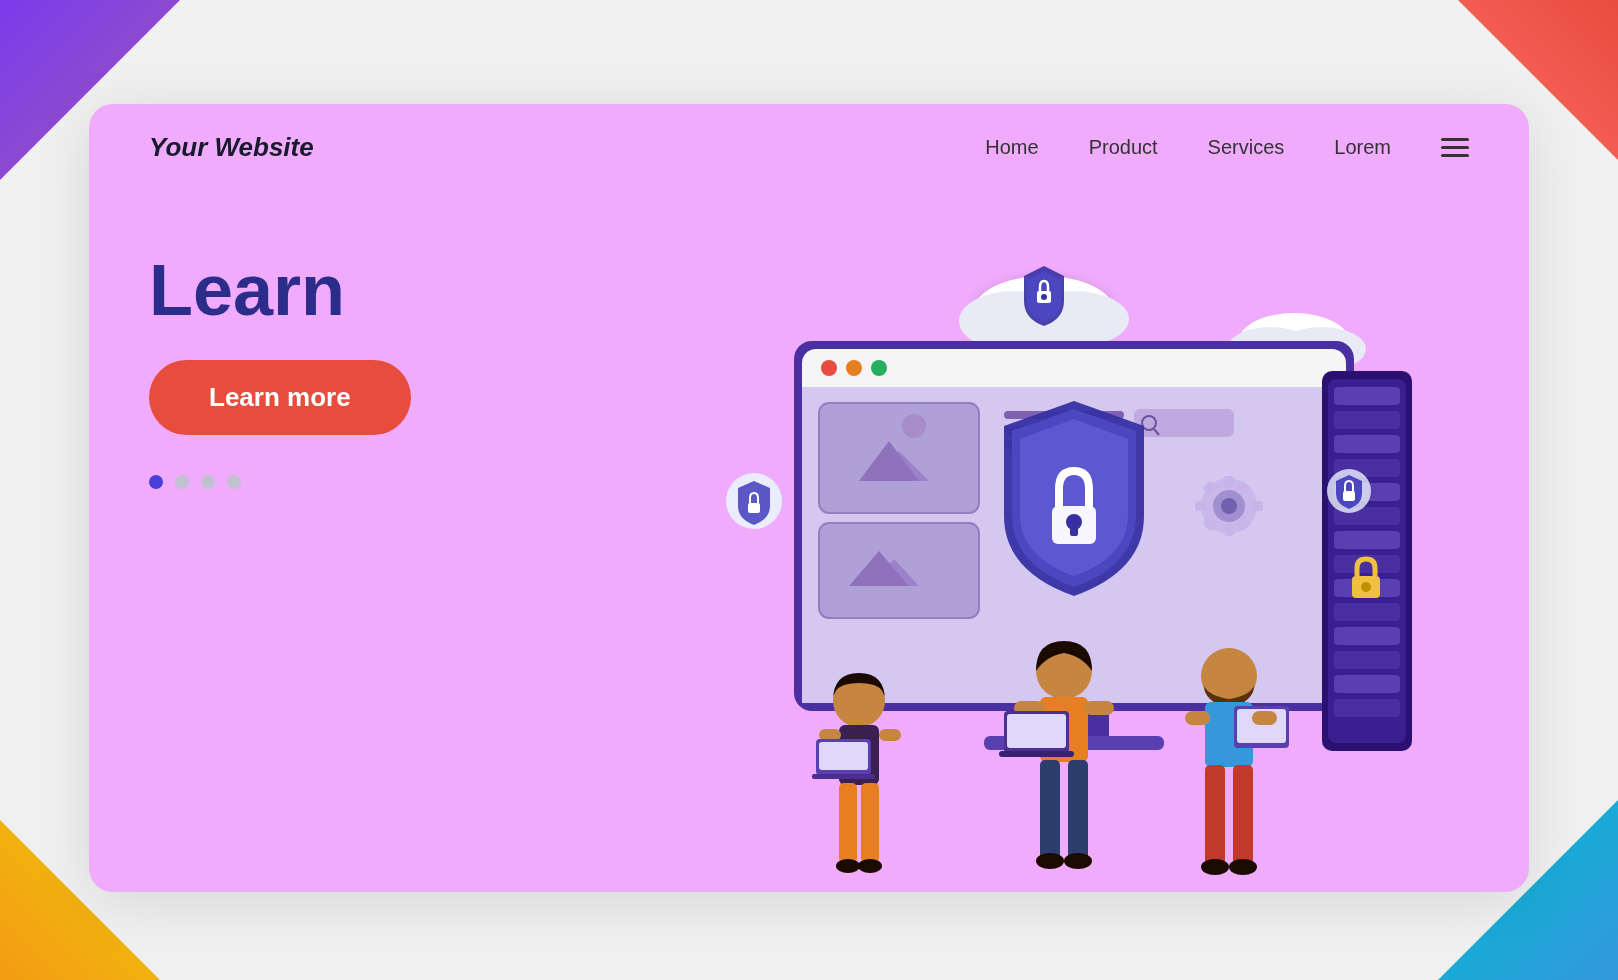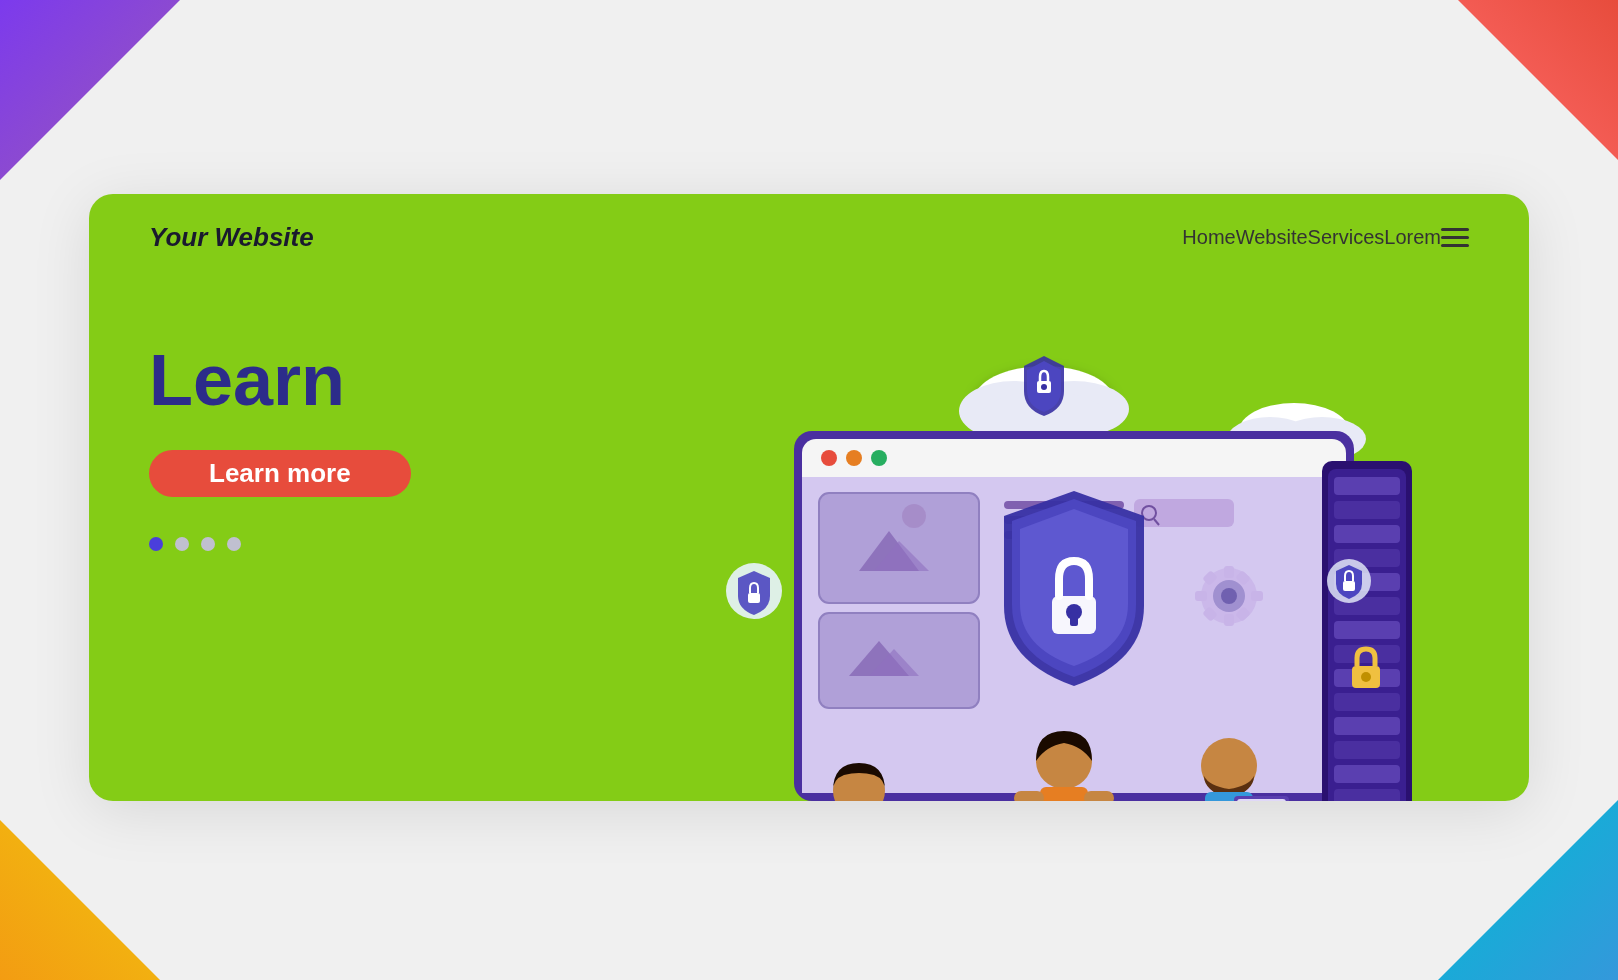--- a/index.html
+++ b/index.html
@@ -39,22 +39,22 @@
     .corner-br {
       position: absolute;
       bottom: 0; right: 0;
       width: 180px; height: 180px;
       background: linear-gradient(315deg, #3498db, #00bcd4);
       clip-path: polygon(100% 0, 100% 100%, 0 100%);
     }
 
     .card {
       width: 1440px;
-      height: 607px;
-      background: #84cc16;
+      height: 788px;
+      background: #f0abfc;
       border-radius: 24px;
       position: relative;
       overflow: hidden;
       box-shadow: 0 10px 60px rgba(0,0,0,0.1);
       margin-top: 15px;
     }
 
     
     .navbar {
       display: flex;
@@ -66,20 +66,21 @@
     }
     .nav-logo {
       font-size: 26px;
       font-weight: 800;
       color: #1a1a2e;
       font-style: italic;
     }
     .nav-links {
       display: flex;
       align-items: center;
+      gap: 50px;
     }
     .nav-link {
       font-size: 20px;
       color: #333;
       cursor: pointer;
       text-decoration: none;
     }
     .hamburger {
       display: flex;
       flex-direction: column;
@@ -119,21 +120,21 @@
       color: #555;
       line-height: 1.7;
       margin-bottom: 50px;
       max-width: 420px;
     }
     .learn-more-btn {
       background: #e74c3c;
       color: white;
       border: none;
       border-radius: 50px;
-      padding: 8px 60px;
+      padding: 22px 60px;
       font-size: 26px;
       font-weight: 600;
       cursor: pointer;
       display: inline-block;
       margin-bottom: 30px;
     }
     .dots-row {
       display: flex;
       gap: 12px;
       align-items: center;
@@ -169,21 +170,21 @@
 <div class="corner-tr"></div>
 <div class="corner-bl"></div>
 <div class="corner-br"></div>
 
 <div class="card">
 
   <nav class="navbar">
     <div class="nav-logo">Your Website</div>
     <div class="nav-links">
       <a class="nav-link">Home</a>
-      <a class="nav-link">Website</a>
+      <a class="nav-link">Product</a>
       <a class="nav-link">Services</a>
       <a class="nav-link">Lorem</a>
       <div class="hamburger">
         <span></span>
         <span></span>
         <span></span>
       </div>
     </div>
   </nav>
 

